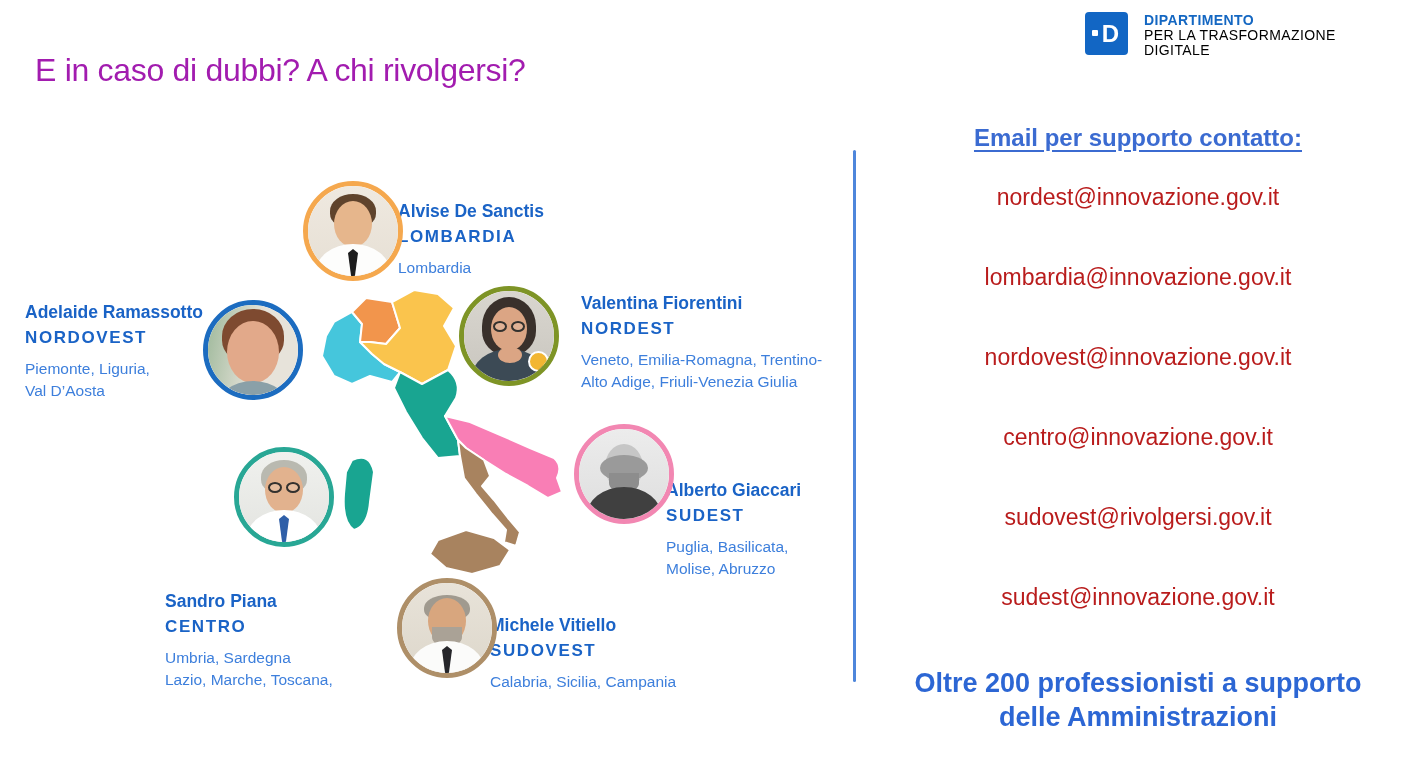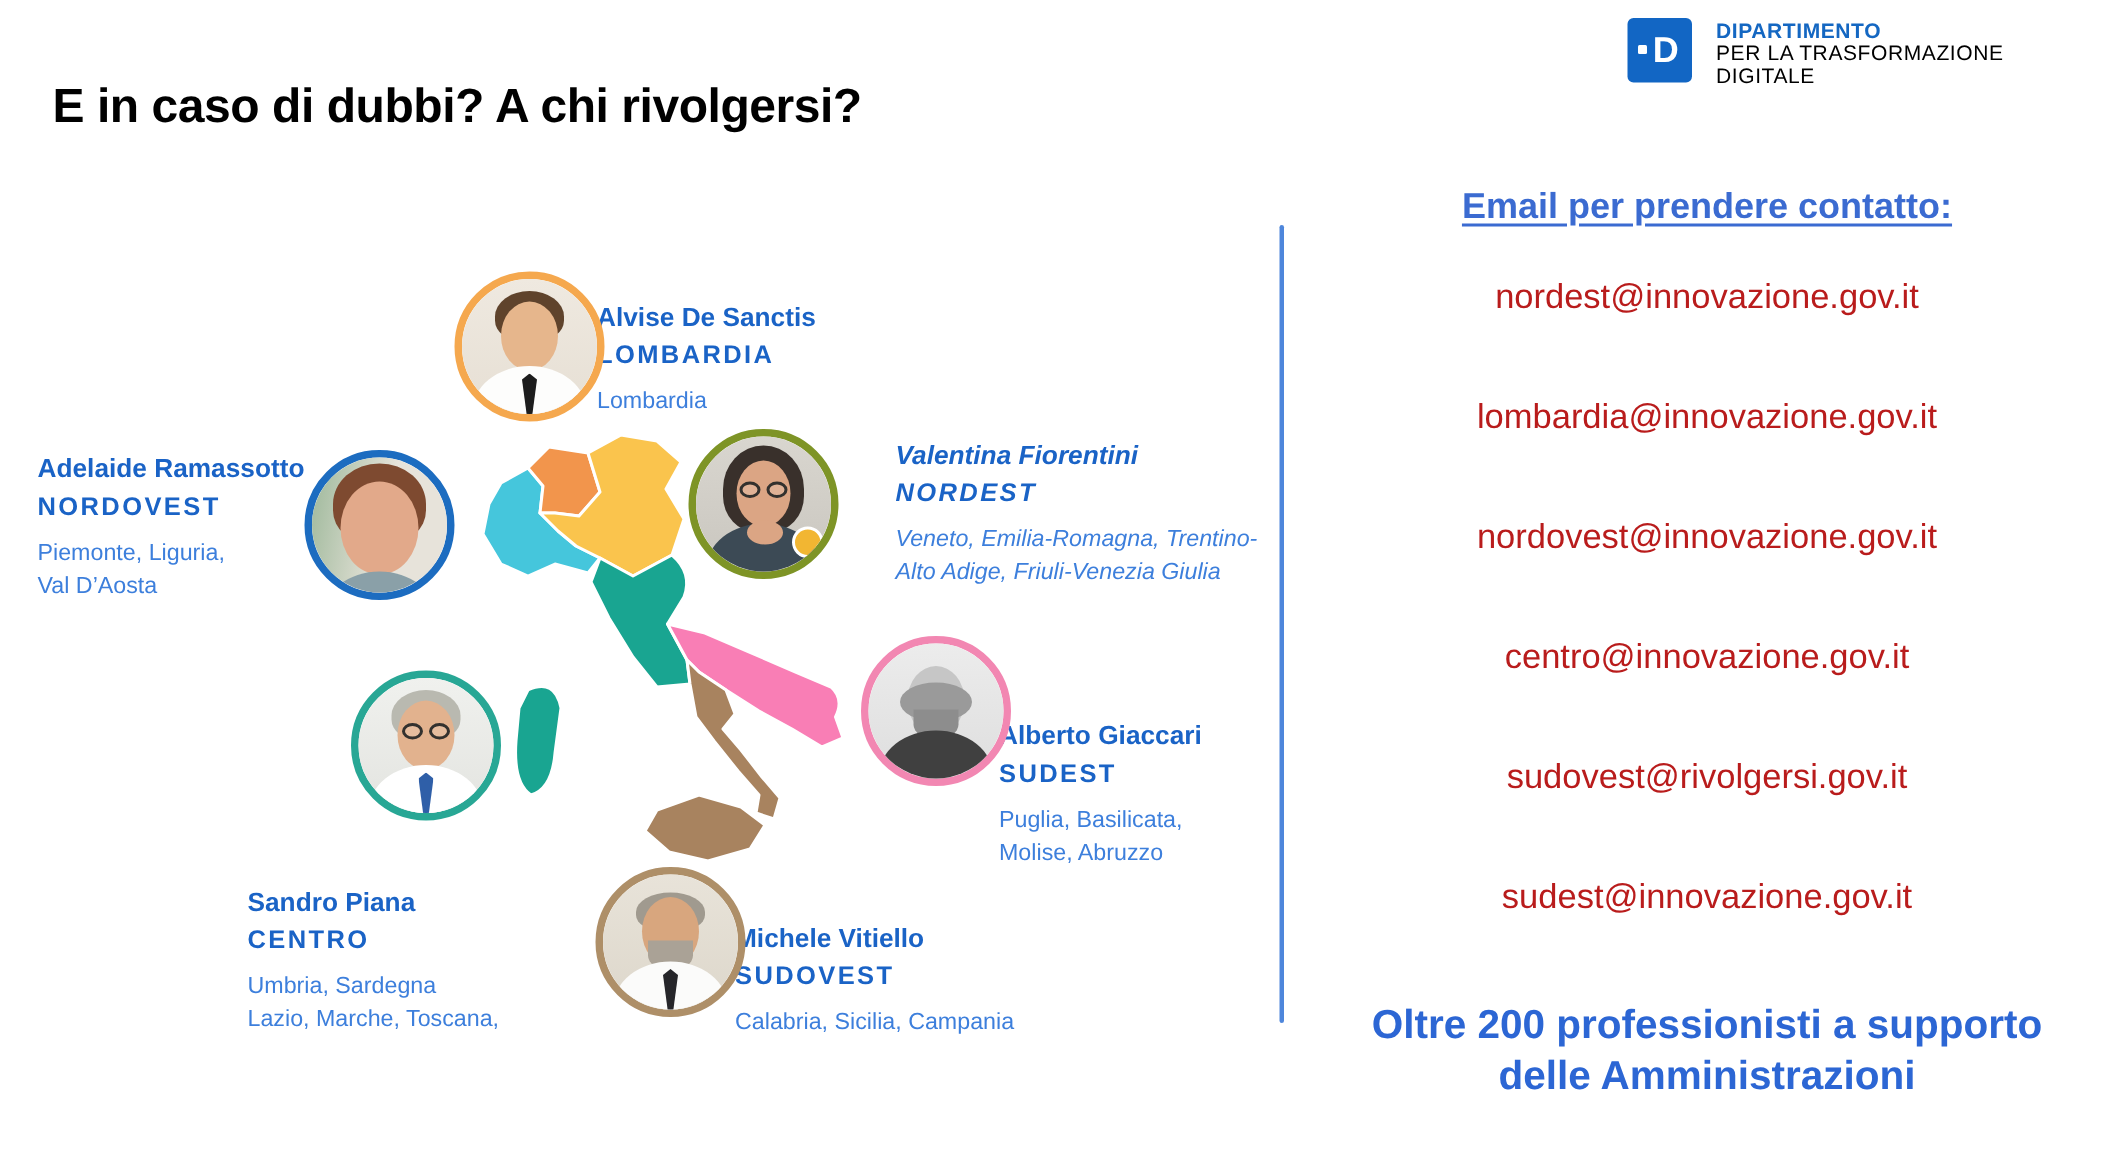--- a/index.html
+++ b/index.html
@@ -8,21 +8,21 @@
     position:relative;
     background:#ffffff;
     font-family:"Liberation Sans", sans-serif;
     overflow:hidden;
   }
   .slide { position:absolute; inset:0; }
 
   
   .title {
     position:absolute; left:35px; top:52px;
-    font-size:32px; font-weight:700; color:#000000;
+    font-size:32px; font-weight:400; color:#a21caf;
     letter-spacing:-0.3px;
     text-align:right;
   }
 
   
   .logo { position:absolute; left:1085px; top:12px; display:flex; align-items:flex-start; }
   .logo-square {
     width:43px; height:43px; border-radius:4px; background:#1266C4;
     position:relative; display:flex; align-items:center; justify-content:center;
   }
@@ -53,21 +53,21 @@
 
   
   .person-text { position:absolute; text-align:left; z-index:2; }
   .p-name { font-size:17.5px; font-weight:700; color:#1A63C6; line-height:26px; }
   .p-area { font-size:17px; font-weight:700; color:#1A63C6; letter-spacing:1.6px; line-height:26px; }
   .p-regions { font-size:15.5px; color:#3D7FDC; line-height:22px; margin-top:7px; }
   .p-regions span { display:block; }
 
   .pt-alvise    { left:398px; top:198px; width:180px; }
   .pt-adelaide  { left:25px;  top:299px; width:228px; }
-  .pt-valentina { left:597px; top:290px; width:262px;font-style:italic; }
+  .pt-valentina { left:581px; top:290px; width:262px; }
   .pt-alberto   { left:666px; top:477px; width:168px; }
   .pt-sandro    { left:165px; top:588px; width:218px; }
   .pt-michele   { left:490px; top:612px; width:220px; }
 
   
   .avatar {
     position:absolute; width:100px; height:100px; border-radius:50%;
     border:5px solid #999; z-index:3; background:#fff;
   }
   .photo { position:absolute; inset:0; border-radius:50%; overflow:hidden; }
@@ -263,21 +263,21 @@
     <div class="p-name">Michele Vitiello</div>
     <div class="p-area">SUDOVEST</div>
     <div class="p-regions">
       <span>Calabria, Sicilia, Campania</span>
     </div>
   </div>
 
   <div class="divider" style="background: rgb(78, 134, 219);"></div>
 
   <div class="right-panel">
-    <div class="emails-heading">Email per prendere contatto:</div>
+    <div class="emails-heading">Email per supporto contatto:</div>
     <div class="email email-0">nordest@innovazione.gov.it</div>
     <div class="email email-2">nordovest@innovazione.gov.it</div>
     <div class="email email-1">lombardia@innovazione.gov.it</div>
     <div class="email email-3">centro@innovazione.gov.it</div>
     <div class="email email-4">sudovest@rivolgersi.gov.it</div>
     <div class="email email-5">sudest@innovazione.gov.it</div>
     <div class="panel-footer">
       <div>Oltre 200 professionisti a supporto</div>
       <div>delle Amministrazioni</div>
     </div>

